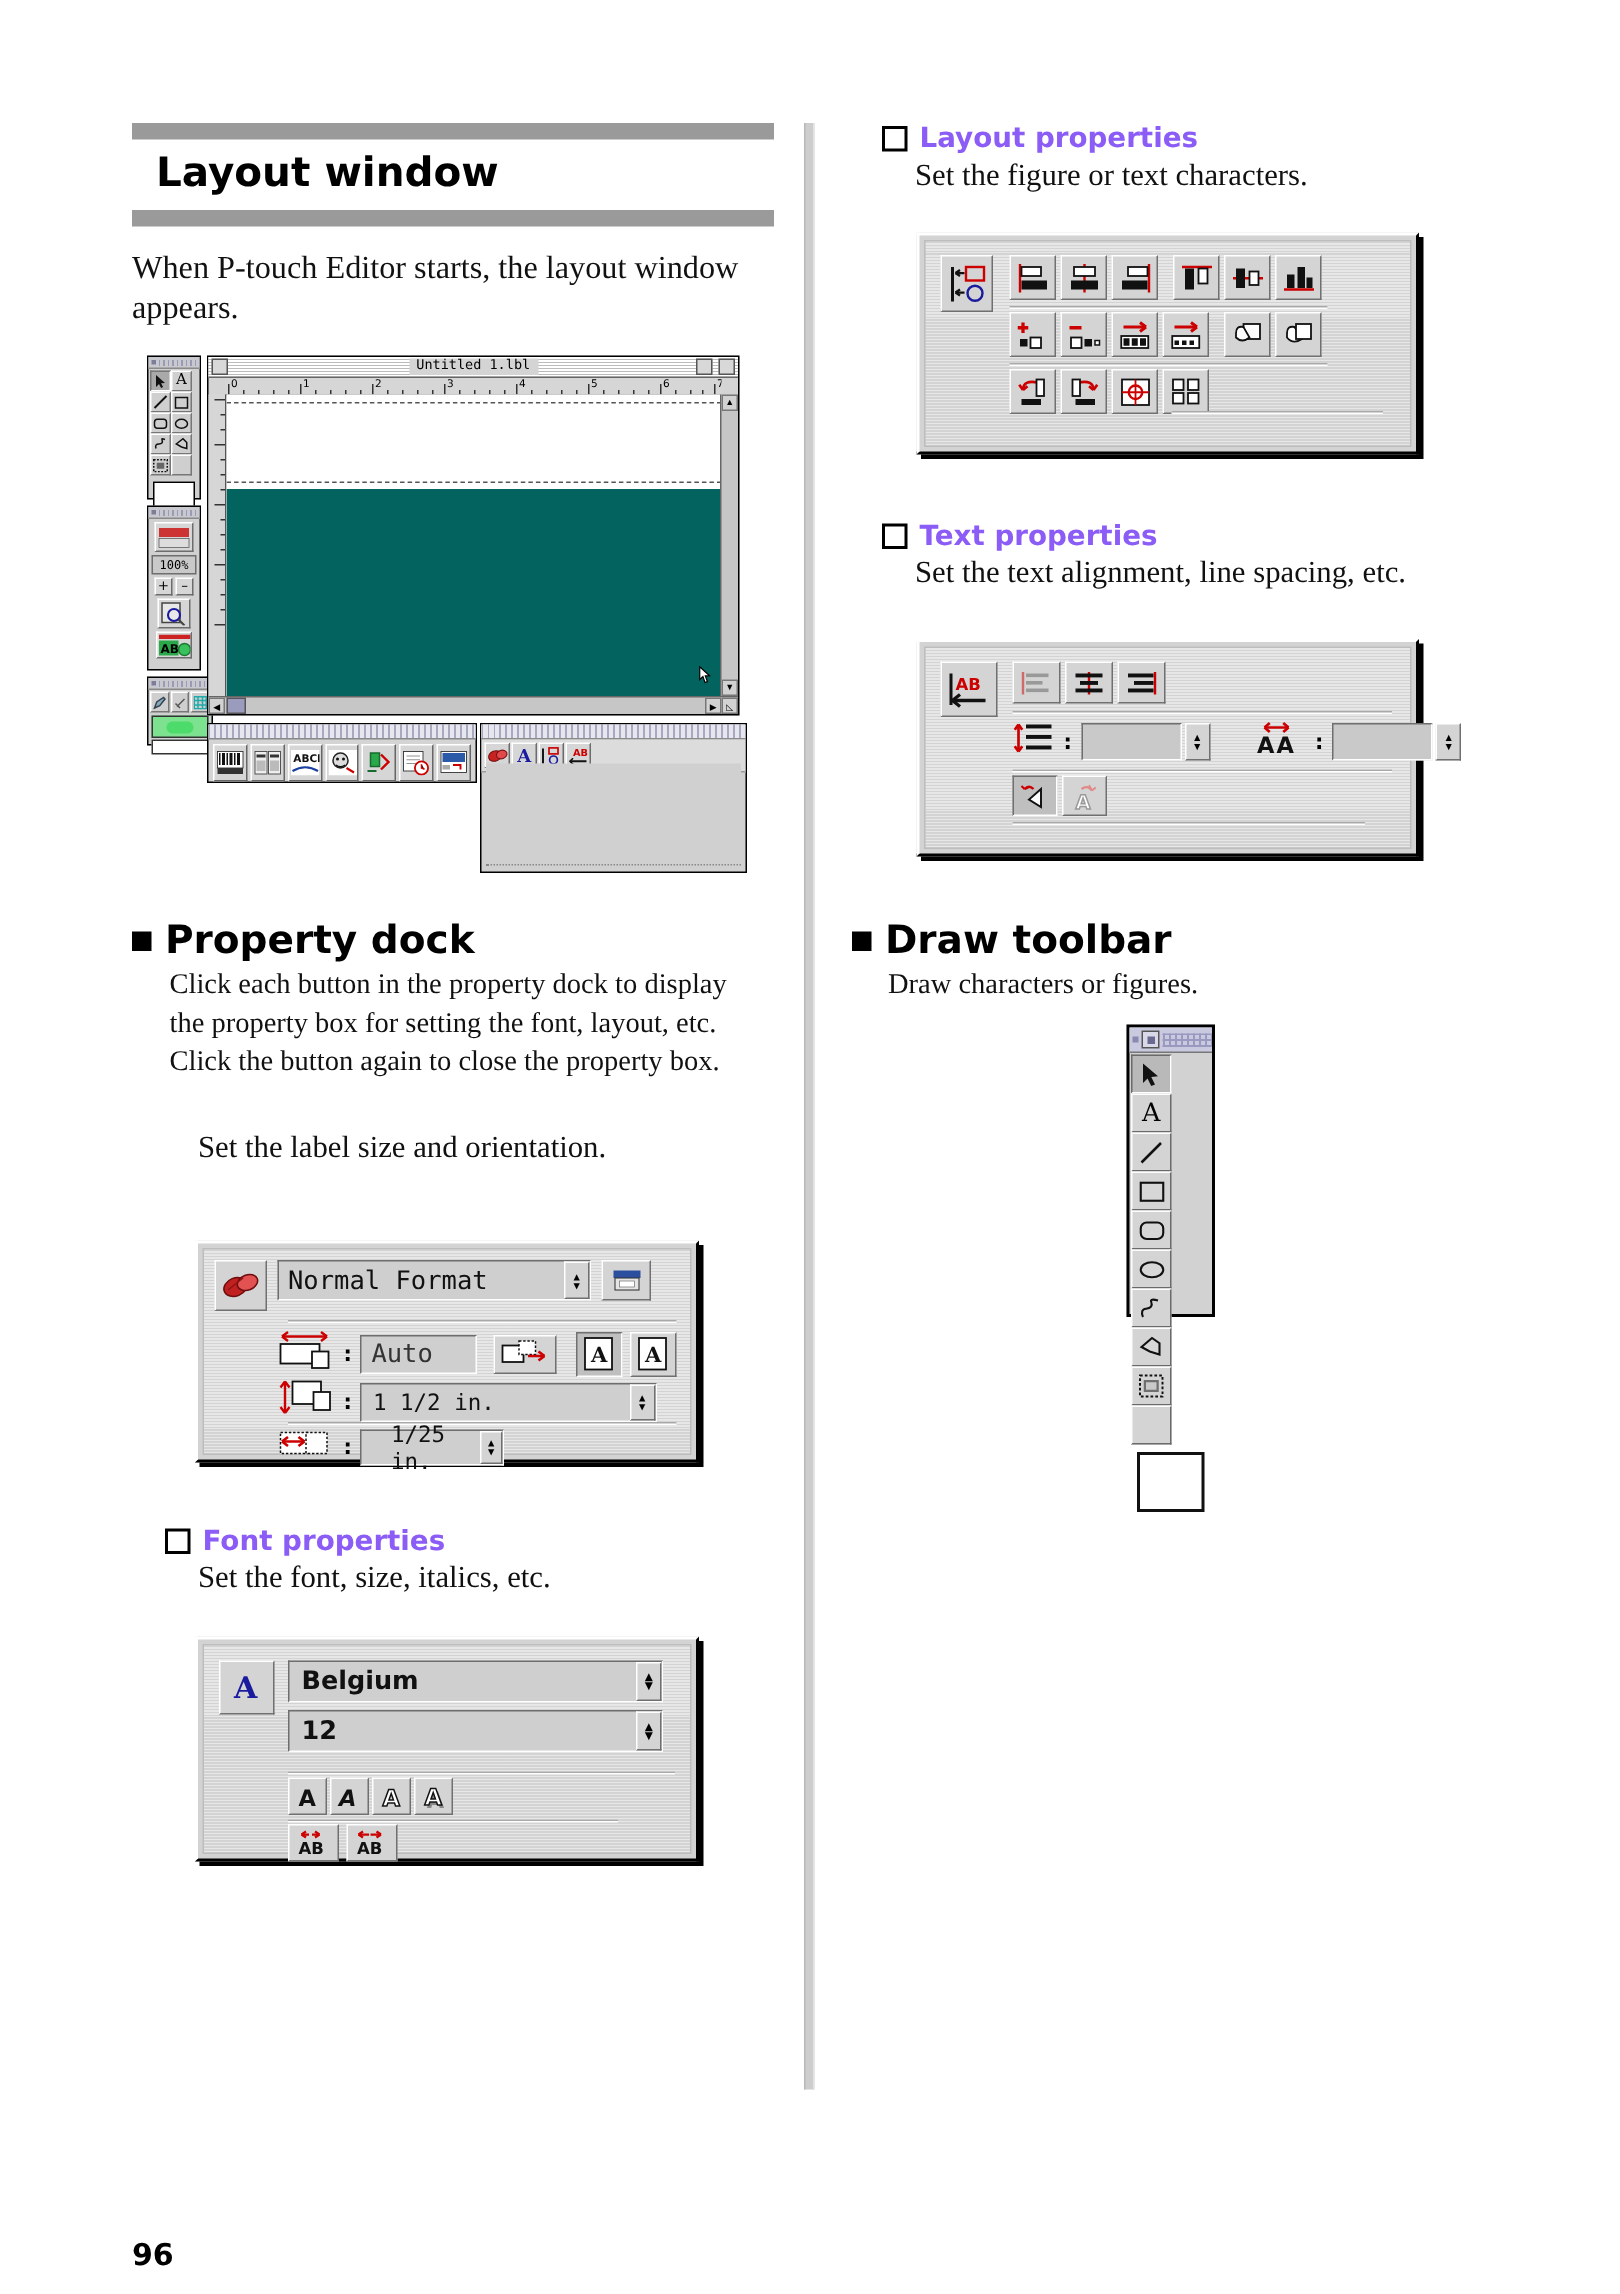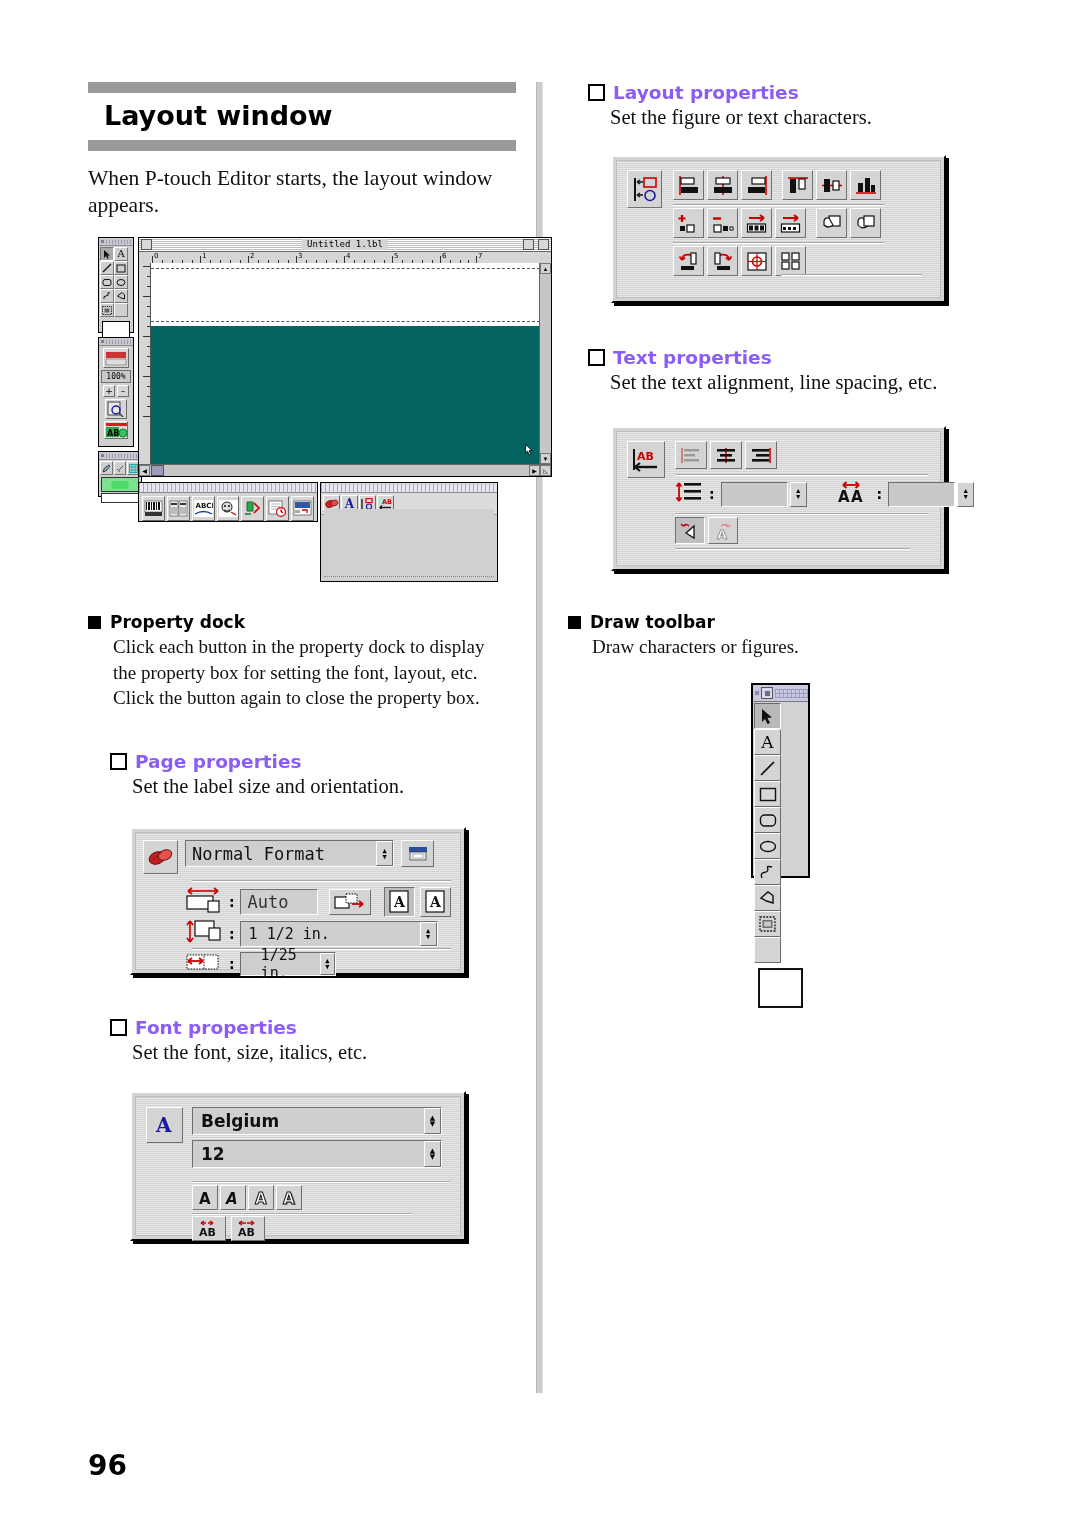--- a/index.html
+++ b/index.html
@@ -29,42 +29,42 @@
     font-weight:bold;font-size:27px;margin:0;padding:7px 0 9px 16px;
     color:#000;letter-spacing:0px;
   }
   p.body-text{
     font-family:"Liberation Serif", serif;
     font-size:21.5px;line-height:26.5px;margin:14px 0 0 0;color:#111;
   }
 
   h2.sec-head{
     font-family:"DejaVu Sans", sans-serif;
-    font-weight:bold;font-size:17px;margin:0;color:#000;
+    font-weight:bold;font-size:26px;margin:0;color:#000;
     display:flex;align-items:center;gap:9px;
   }
   .sq-filled{display:inline-block;width:13px;height:13px;background:#000;}
   .sq-open{display:inline-block;width:13px;height:13px;border:2.4px solid #000;background:#fff;}
   h3.sub-head{
     font-family:"DejaVu Sans", sans-serif;
     font-weight:bold;font-size:18.5px;margin:0;color:#8b5cf6;
     display:flex;align-items:center;gap:8px;
   }
   p.sec-body{
     font-family:"Liberation Serif", serif;
     font-size:19px;line-height:25.5px;margin:2px 0 0 25px;color:#111;
   }
   p.sub-body{
     font-family:"Liberation Serif", serif;
     font-size:20.5px;line-height:25.5px;margin:2px 0 0 22px;color:#111;
   }
 
   .pagenum{
-    position:absolute;left:88px;top:1449px;
-    font-family:"DejaVu Sans", sans-serif;font-weight:bold;font-size:28px;color:#000;
+    position:absolute;left:88px;top:1491px;
+    font-family:"DejaVu Sans", sans-serif;font-weight:bold;font-size:20px;color:#000;
   }
   .btn{
     background:#d4d4d4;
     border-top:1.5px solid #fdfdfd;border-left:1.5px solid #fdfdfd;
     border-right:1.5px solid #6a6a6a;border-bottom:1.5px solid #6a6a6a;
     display:flex;align-items:center;justify-content:center;
     box-sizing:border-box;
   }
   .btn.pressed{
     background:#b9b9b9;
@@ -336,21 +336,21 @@
               <line x1="0.5" y1="6" x2="8.5" y2="6" stroke="#2aa"></line>
             </svg>
         </div>
       </div>
       <div style="margin:1px 2px;height:13px;background:#7de28f;border:1px solid #333;display:flex;align-items:center;justify-content:center;">
         <div style="width:18px;height:8px;background:#4ddc6c;border-radius:4px;"></div>
       </div>
       <div style="margin:0 2px;height:8px;background:#fff;border:1px solid #333;"></div>
     </div>
 
-    <div class="winbox" style="left:40px;top:0px;width:414px;height:240px;">
+    <div class="winbox" style="left:40px;top:0px;width:355px;height:240px;">
       <div class="titlebar">
         <div class="tb-sq"></div>
         <div class="tb-title">Untitled 1.lbl</div>
         <div style="margin-left:auto;display:flex;">
           <div class="tb-sq"></div>
           <div class="tb-sq"></div>
         </div>
       </div>
 
       <div class="ruler" style="margin-left:11px;margin-right:11px;">
@@ -547,24 +547,20 @@
 
   <div style="position:absolute;left:88px;top:612px;width:430px;">
     <h2 class="sec-head">
       <span class="sq-filled"></span>
       <span>Property dock</span>
     </h2>
     <p class="sec-body" style="margin-left:25px;width:392px;">Click each button in the property dock to display the property box for setting the font, layout, etc. Click the button again to close the property box.</p>
   </div>
 
   <div style="position:absolute;left:110px;top:751px;width:420px;">
-    <h3 class="sub-head">
-      <span class="sq-open"></span>
-      <span>Page properties</span>
-    </h3>
     <p class="sub-body">Set the label size and orientation.</p>
   </div>
 
   <div class="propbox" style="left:130px;top:827px;width:336px;height:148px;">
     <div class="propbox-inner">
 
       <div style="position:absolute;left:7px;top:7px;display:flex;align-items:flex-start;gap:7px;">
         <div class="pb-btn" style="width:35px;height:34px;">
           <svg width="26" height="22" viewBox="0 0 26 22">
             <ellipse cx="9" cy="12" rx="8" ry="6" fill="#c02020" stroke="#6e0d0d" stroke-width="1" transform="rotate(-22 9 12)"></ellipse>

